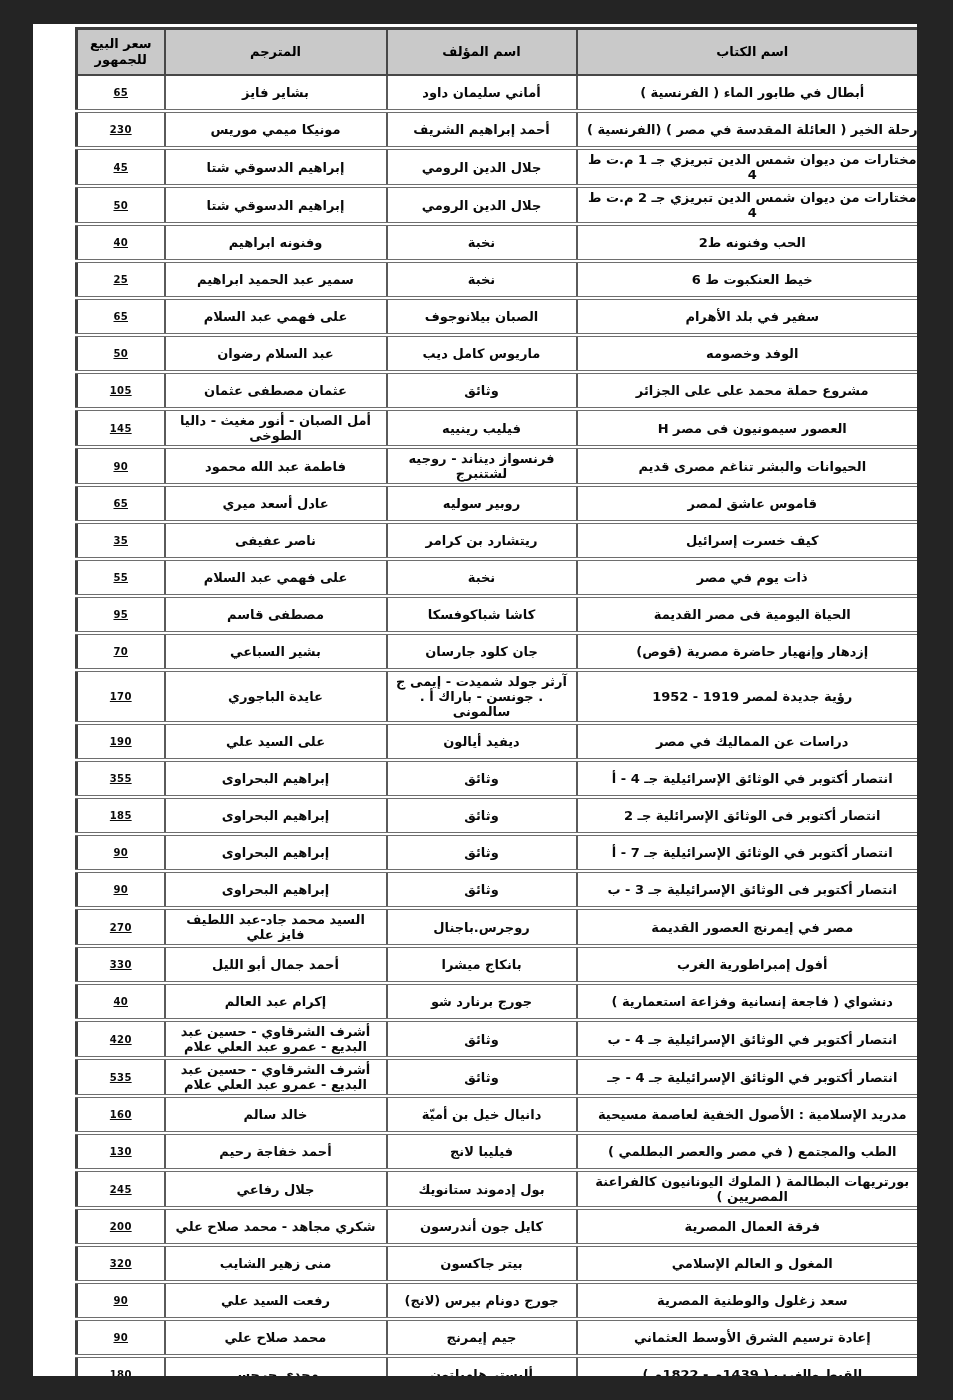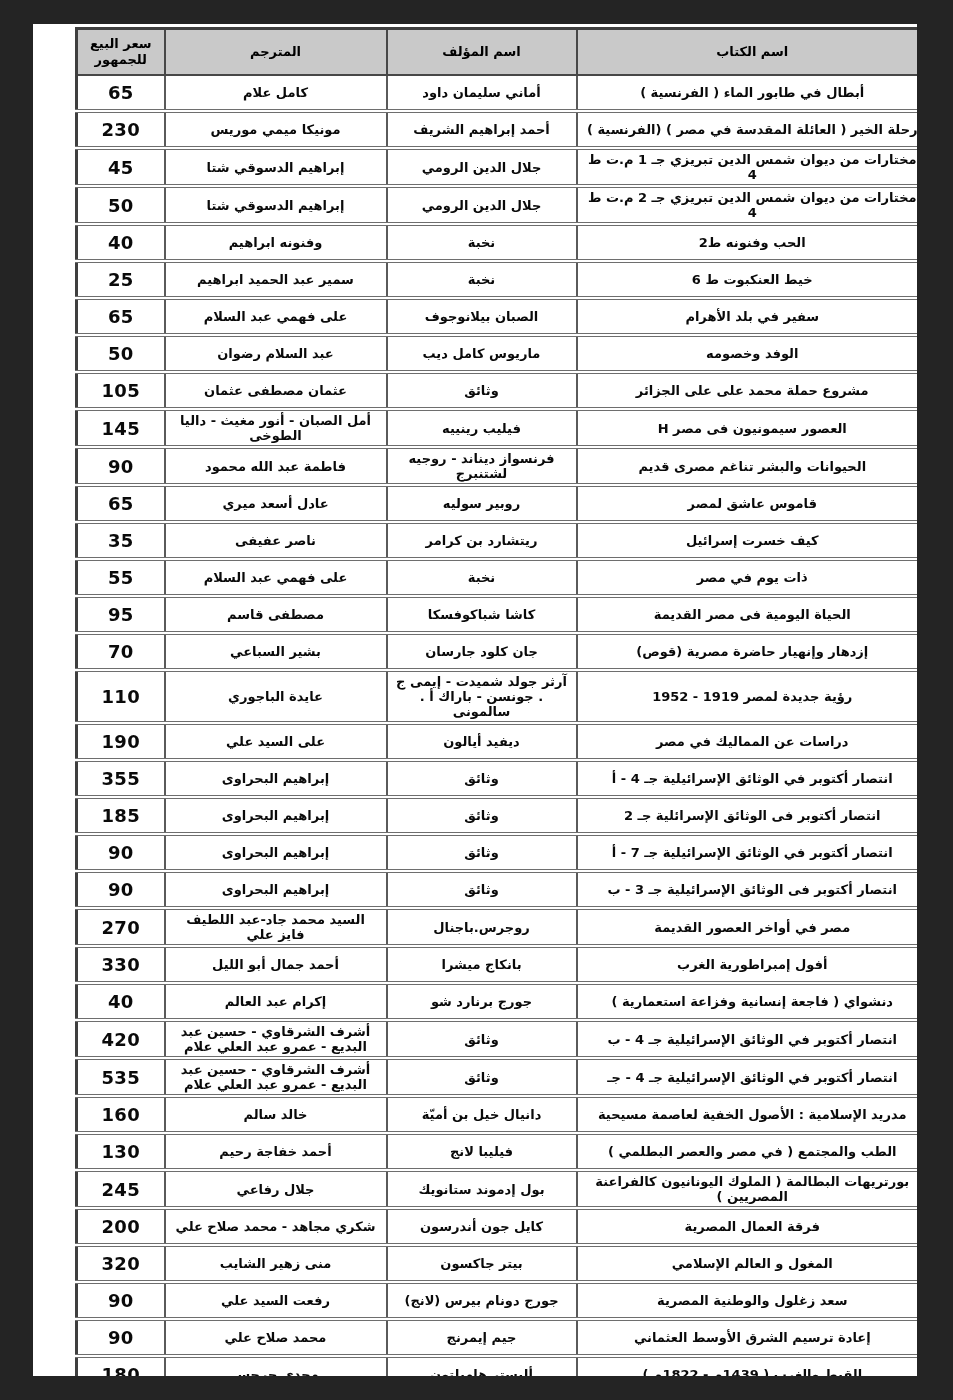--- a/index.html
+++ b/index.html
@@ -51,21 +51,21 @@
     font-size:13px;
     font-weight:bold;
     height:29px;
     line-height:15px;
     padding:2px 6px;
     text-align:center;
     vertical-align:middle;
     word-wrap:break-word;
   }
   tbody tr:first-child td{border-top:2px solid #474747;}
-  td.col-price{font-size:18px;letter-spacing:.3px;}
+  td.col-price{font-size:10px;letter-spacing:.3px;text-decoration:underline;}
 </style>
 </head>
 <body>
 
 <div class="backdrop">
   <div class="page">
     <table class="book-table" dir="rtl">
       <colgroup>
         <col class="c-book">
         <col class="c-author">
@@ -77,21 +77,21 @@
           <th>اسم الكتاب</th>
           <th>اسم المؤلف</th>
           <th>المترجم</th>
           <th>سعر البيع للجمهور</th>
         </tr>
       </thead>
       <tbody id="rows">
   <tr class="book-row">
     <td class="col-book">أبطال في طابور الماء ( الفرنسية )</td>
     <td class="col-author">أماني سليمان داود</td>
-    <td class="col-translator">كامل علام</td>
+    <td class="col-translator">بشاير فايز</td>
     <td class="col-price">65</td>
   </tr>
 
   <tr class="book-row">
     <td class="col-book">رحلة الخير ( العائلة المقدسة في مصر ) (الفرنسية )</td>
     <td class="col-author">أحمد إبراهيم الشريف</td>
     <td class="col-translator">مونيكا ميمي موريس</td>
     <td class="col-price">230</td>
   </tr>
 
@@ -190,21 +190,21 @@
     <td class="col-book">إزدهار وإنهيار حاضرة مصرية (قوص)</td>
     <td class="col-author">جان كلود جارسان</td>
     <td class="col-translator">بشير السباعي</td>
     <td class="col-price">70</td>
   </tr>
 
   <tr class="book-row">
     <td class="col-book">رؤية جديدة لمصر 1919 - 1952</td>
     <td class="col-author">آرثر جولد شميدت - إيمى ج . جونسن - باراك أ . سالمونى</td>
     <td class="col-translator">عايدة الباجوري</td>
-    <td class="col-price">110</td>
+    <td class="col-price">170</td>
   </tr>
 
   <tr class="book-row">
     <td class="col-book">دراسات عن المماليك في مصر</td>
     <td class="col-author">ديفيد أيالون</td>
     <td class="col-translator">على السيد علي</td>
     <td class="col-price">190</td>
   </tr>
 
   <tr class="book-row">
@@ -229,21 +229,21 @@
   </tr>
 
   <tr class="book-row">
     <td class="col-book">انتصار أكتوبر فى الوثائق الإسرائيلية جـ 3 - ب</td>
     <td class="col-author">وثائق</td>
     <td class="col-translator">إبراهيم البحراوى</td>
     <td class="col-price">90</td>
   </tr>
 
   <tr class="book-row">
-    <td class="col-book">مصر في أواخر العصور القديمة</td>
+    <td class="col-book">مصر في إيمرنج العصور القديمة</td>
     <td class="col-author">روجرس.باجنال</td>
     <td class="col-translator">السيد محمد جاد-عبد اللطيف فايز علي</td>
     <td class="col-price">270</td>
   </tr>
 
   <tr class="book-row">
     <td class="col-book">أفول إمبراطورية الغرب</td>
     <td class="col-author">بانكاج ميشرا</td>
     <td class="col-translator">أحمد جمال أبو الليل</td>
     <td class="col-price">330</td>

